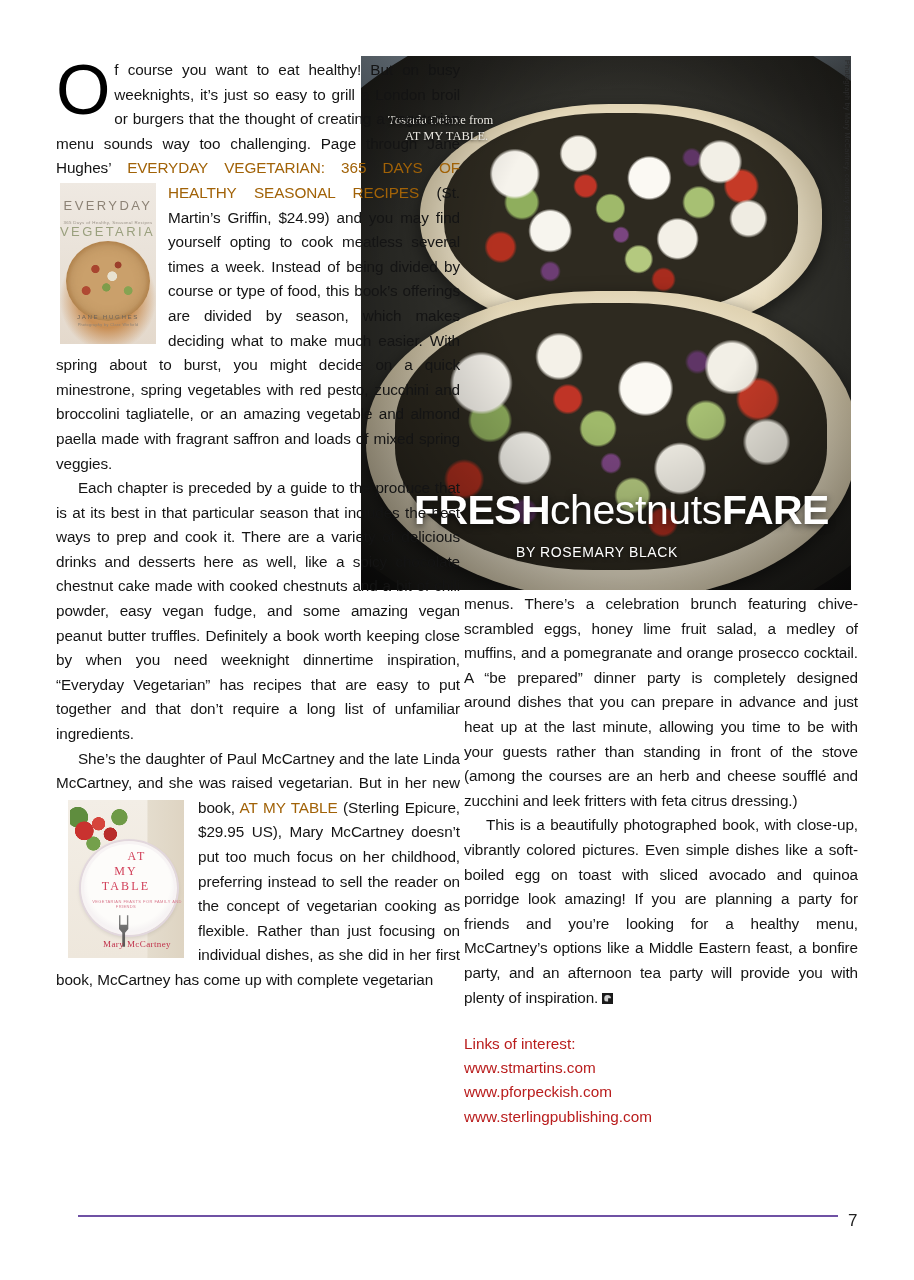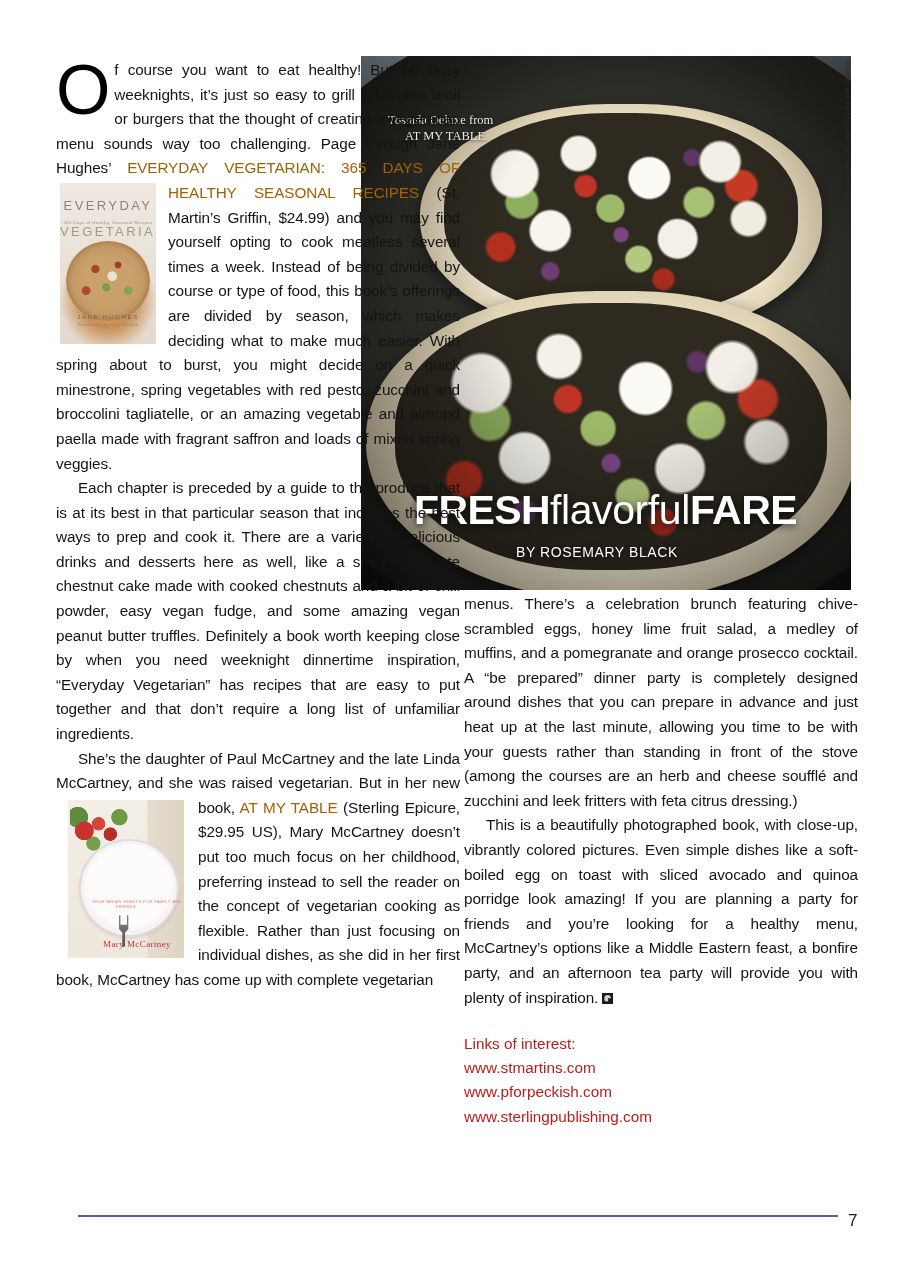--- a/index.html
+++ b/index.html
@@ -394,21 +394,21 @@
     </div>
 
     <div class="hero-vignette"></div>
 
     <div id="photo-caption">
       <span>Tostada Deluxe from</span>
       <span class="cap2">AT MY TABLE.</span>
     </div>
 
     <div id="headline">
-      <span class="hl-bold">FRESH</span><span class="hl-light">flavorful</span><span class="hl-bold">FARE</span>
+      <span class="hl-bold">FRESH</span><span class="hl-light">chestnuts</span><span class="hl-bold">FARE</span>
     </div>
 
     <div id="byline">BY ROSEMARY BLACK</div>
   </div>
 
   <div id="photo-credit">Photograph by Mary McCartney, courtesy of Sterling Epicure.</div>
 
   <div class="col" id="left-column">
 
     <p><span class="dropcap">O</span><span>f course you want to eat healthy! But on busy weeknights, it’s just so easy to grill a London broil or burgers that the thought of creating a vegetarian menu sounds way too challenging. Page through Jane Hughes’ </span><span class="purple">EVERYDAY VEGETARIAN: 365 DAYS OF HEALTHY SEASONAL RECIPES</span><span><span class="book-cover" id="book-cover-everyday">
@@ -420,20 +420,21 @@
           <span class="cov-ev-author">JANE HUGHES</span>
           <span class="cov-ev-author2">Photography by Clare Winfield</span>
         </span></span><span> (St. Martin’s Griffin, $24.99) and you may find yourself opting to cook meatless several times a week. Instead of being divided by course or type of food, this book’s offerings are divided by season, which makes deciding what to make much easier. With spring about to burst, you might decide on a quick minestrone, spring vegetables with red pesto, zucchini and broccolini tagliatelle, or an amazing vegetable and almond paella made with fragrant saffron and loads of mixed spring veggies.</span></p>
 
     <p>Each chapter is preceded by a guide to the produce that is at its best in that particular season that includes the best ways to prep and cook it. There are a variety of delicious drinks and desserts here as well, like a spicy chocolate chestnut cake made with cooked chestnuts and a bit of chili powder, easy vegan fudge, and some amazing vegan peanut butter truffles. Definitely a book worth keeping close by when you need weeknight dinnertime inspiration, “Everyday Vegetarian” has recipes that are easy to put together and that don’t require a long list of unfamiliar ingredients.</p>
 
     <p><span>She’s the daughter of Paul McCartney and the late Linda McCartney, and she was raised vegetarian. But in her new book, </span><span class="purple">AT MY TABLE</span><span><span class="book-cover" id="book-cover-atmytable">
           <span class="cov-at-bg"></span>
           <span class="cov-at-berries"></span>
           <span class="cov-at-plate"></span>
+          <span class="cov-at-title"><span>AT</span><br><span>MY</span><br><span>TABLE</span></span>
           <span class="cov-at-sub">VEGETARIAN FEASTS FOR FAMILY AND FRIENDS</span>
           <span class="cov-at-fork"></span>
           <span class="cov-at-author">Mary McCartney</span>
         </span></span><span> (Sterling Epicure, $29.95 US), Mary McCartney doesn’t put too much focus on her childhood, preferring instead to sell the reader on the concept of vegetarian cooking as flexible. Rather than just focusing on individual dishes, as she did in her first book, McCartney has come up with complete vegetarian</span></p>
   </div>
 
   <div class="col" id="right-column">
     <p>menus. There’s a celebration brunch featuring chive-scrambled eggs, honey lime fruit salad, a medley of muffins, and a pomegranate and orange prosecco cocktail.  A “be prepared” dinner party is completely designed around dishes that you can prepare in advance and just heat up at the last minute, allowing you time to be with your guests rather than standing in front of the stove (among the courses are an herb and cheese soufflé and zucchini and leek fritters with feta citrus dressing.)</p>
     <p><span>This is a beautifully photographed book, with close-up, vibrantly colored pictures. Even simple dishes like a soft-boiled egg on toast with sliced avocado and quinoa porridge look amazing! If you are planning a party for friends and you’re looking for a healthy menu, McCartney’s options like a Middle Eastern feast, a bonfire party, and an afternoon tea party will provide you with plenty of inspiration.</span><span class="endmark"></span></p>
   </div>

